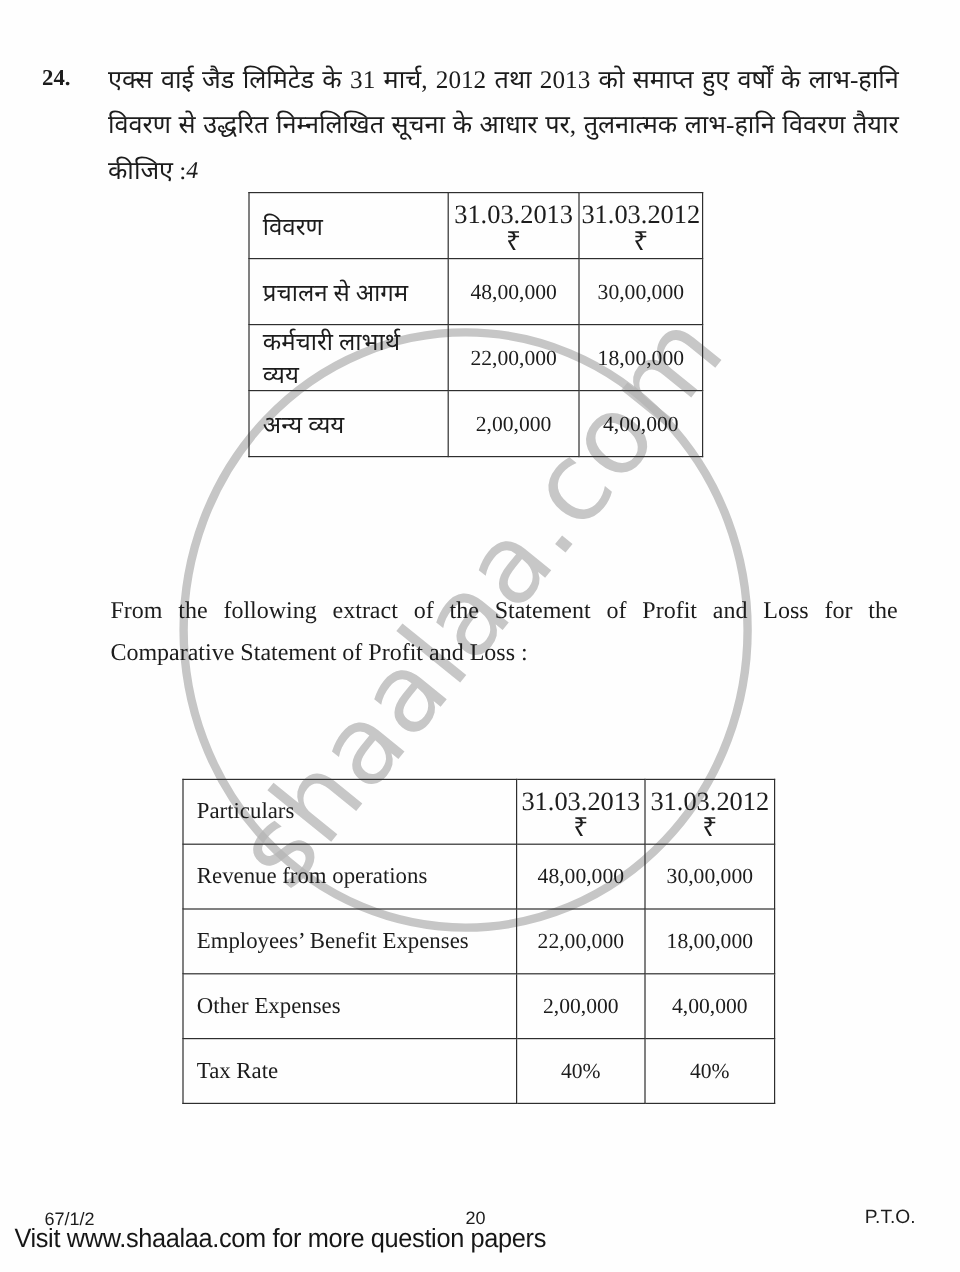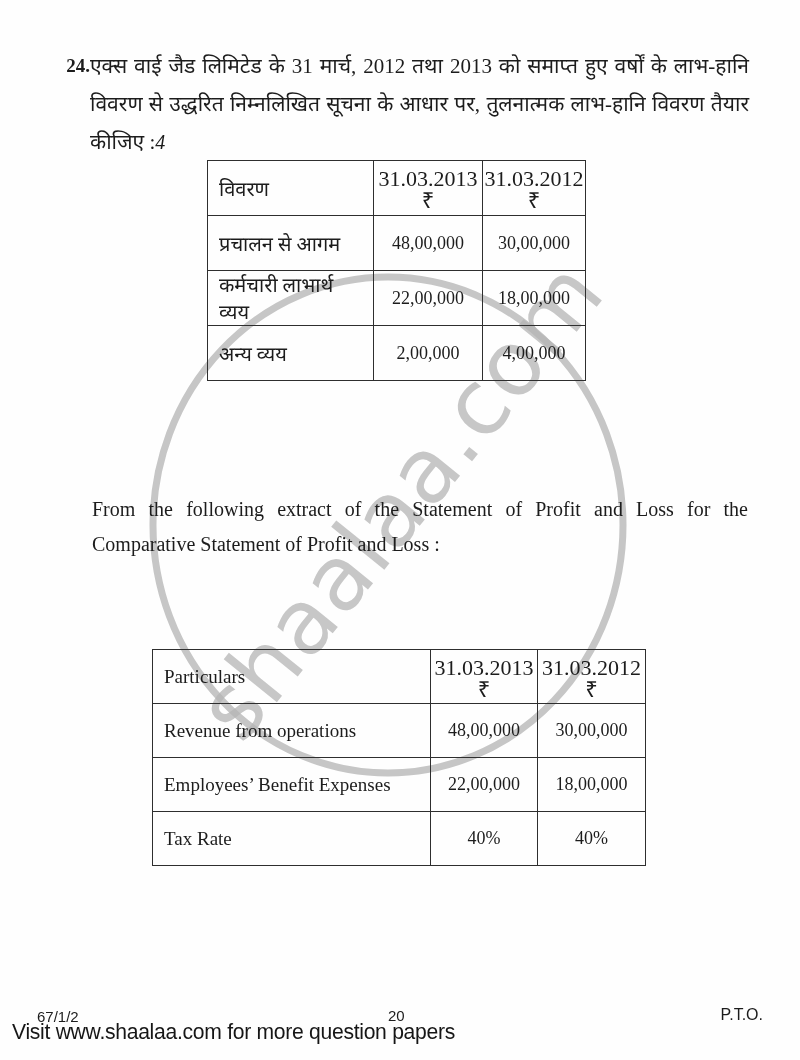--- a/index.html
+++ b/index.html
@@ -34,21 +34,21 @@
   .content { position: absolute; inset: 0; z-index: 1; }
 
   
   .question {
     position: absolute;
     left: 35px; top: 47px; width: 714px;
     display: flex;
     font-size: 21px;
     line-height: 38px;
   }
-  .qnum { width: 55px; font-weight: bold; font-size: 19px; text-align: right; }
+  .qnum { width: 55px; font-weight: bold; font-size: 19px; }
   .q-text { flex: 1; }
   .jline { text-align: justify; text-align-last: justify; }
   .q-lastline { display: flex; justify-content: flex-start; }
   .marks { font-style: italic; font-size: 20px; }
 
   
   table { border-collapse: collapse; background: transparent; }
   td { border: 1.5px solid #2e2e2e; vertical-align: middle; }
   .lbl { text-align: left; padding-left: 11px; padding-right: 6px; }
   .val { text-align: center; }
@@ -182,20 +182,25 @@
         <td class="lbl">Revenue from operations</td>
         <td class="val">48,00,000</td>
         <td class="val">30,00,000</td>
       </tr>
       <tr>
         <td class="lbl">Employees’ Benefit Expenses</td>
         <td class="val">22,00,000</td>
         <td class="val">18,00,000</td>
       </tr>
       <tr>
+        <td class="lbl">Other Expenses</td>
+        <td class="val">2,00,000</td>
+        <td class="val">4,00,000</td>
+      </tr>
+      <tr>
         <td class="lbl">Tax Rate</td>
         <td class="val">40%</td>
         <td class="val">40%</td>
       </tr>
     </tbody>
       </table>
 
     <div class="footer">
       <span class="f-code">67/1/2</span>
       <span class="f-page">20</span>

